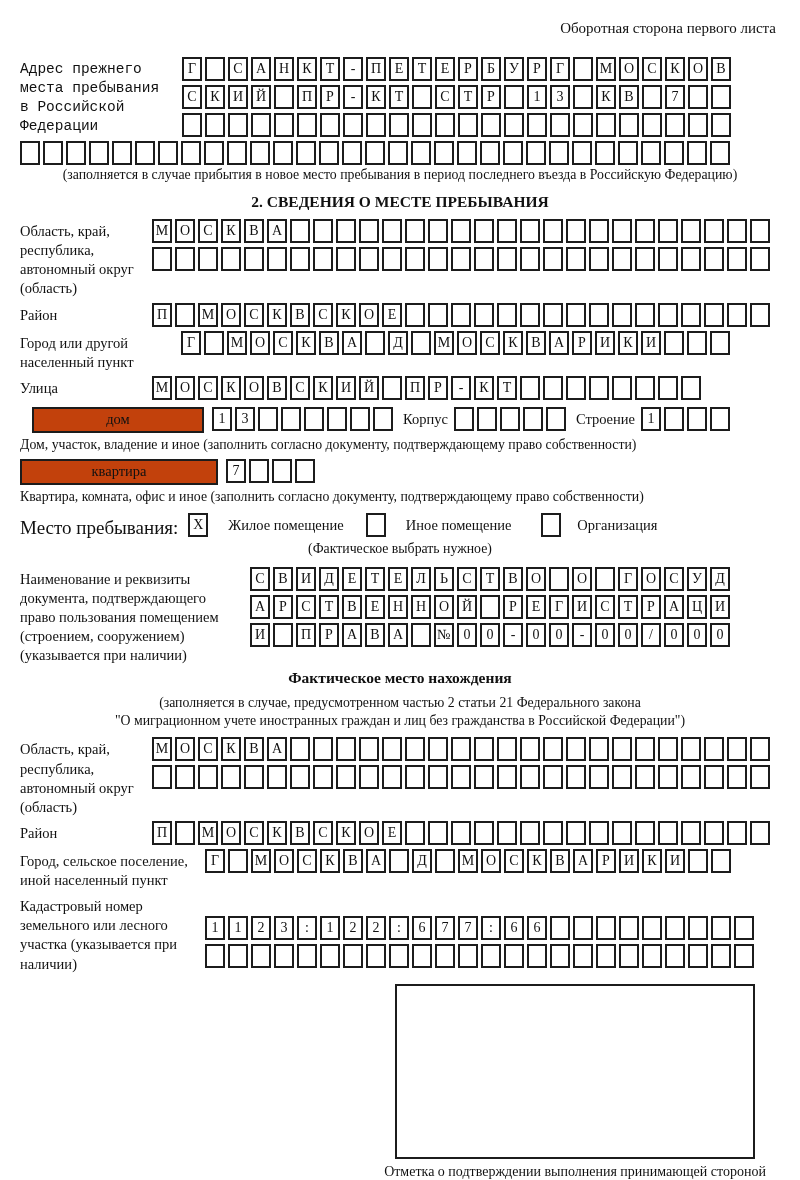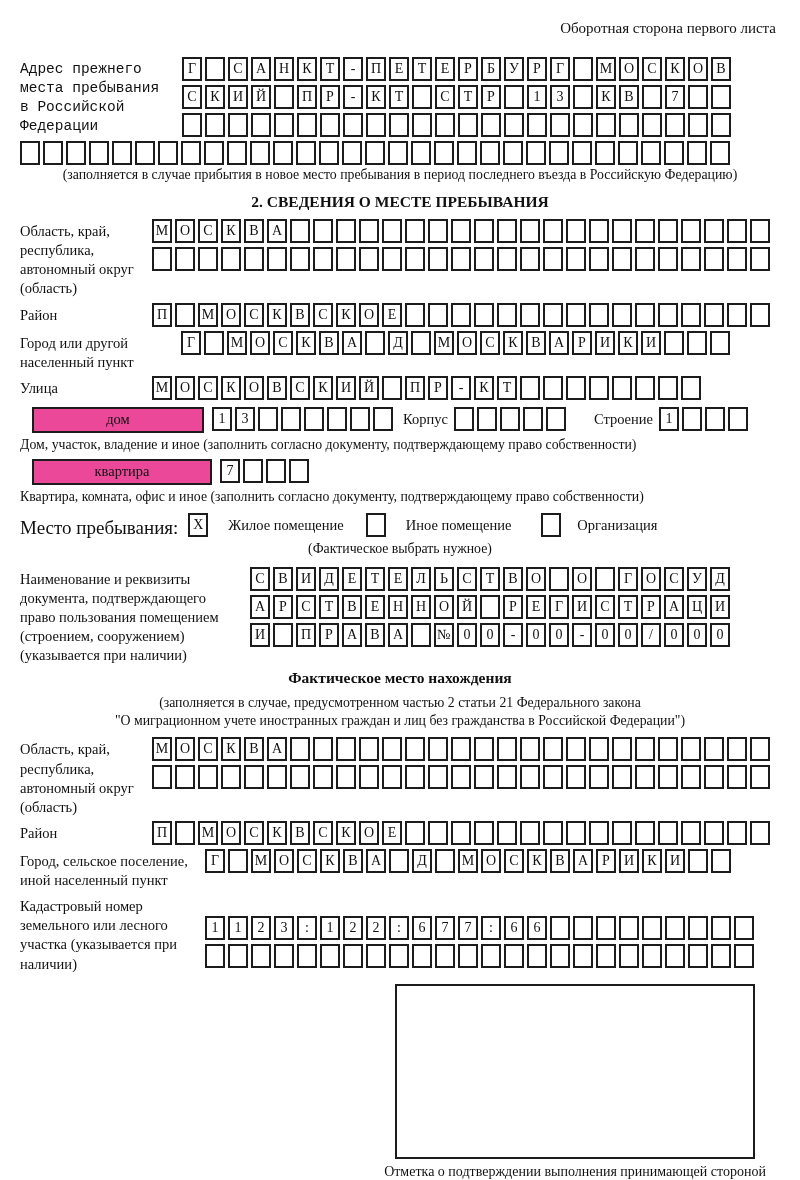--- a/index.html
+++ b/index.html
@@ -9,21 +9,21 @@
   .frow{display:flex;align-items:flex-start;margin-bottom:4px;}
   .flabel{font-size:14.5px;line-height:1.32;padding-top:3px;box-sizing:border-box;padding-right:6px;}
   .cells{display:flex;gap:3px;flex:0 0 auto;}
   .cellcol{display:flex;flex-direction:column;gap:4px;}
   .cell{flex:0 0 auto;width:20px;height:24px;border:2px solid #1c1c1c;box-sizing:border-box;
         display:flex;align-items:center;justify-content:center;font-size:14px;background:#fff;}
   .caption{font-size:13.8px;text-align:center;margin:2px 0 8px 0;}
   .caption-left{font-size:13.8px;text-align:left;margin:2px 0 6px 0;}
   .sec-title{font-size:15.5px;font-weight:bold;text-align:center;margin:10px 0 8px 0;}
   .widebox{border:2px solid #1c1c1c;box-sizing:border-box;height:26px;display:flex;
-           align-items:center;justify-content:center;font-size:14.5px;background:#ec4899;flex:0 0 auto;}
+           align-items:center;justify-content:center;font-size:14.5px;background:#c2410c;flex:0 0 auto;}
   .inline-label{font-size:14.5px;padding:4px 6px 0 10px;flex:0 0 auto;}
   .chk{width:20px;height:24px;border:2px solid #1c1c1c;box-sizing:border-box;display:flex;
        align-items:center;justify-content:center;font-size:14px;flex:0 0 auto;}
   .stay-row{display:flex;align-items:flex-start;margin:8px 0 2px 0;}
   .stay-lbl{font-size:19px;padding-top:4px;}
   .stay-opt{font-size:14.5px;padding:4px 8px 0 20px;}
   .note-center{font-size:13.8px;text-align:center;margin:2px 0 10px 0;}
   .fact-note{font-size:13.8px;text-align:center;margin:0 0 2px 0;}
   .stamp-wrap{margin-left:375px;margin-top:10px;}
   .stamp-box{width:360px;height:175px;border:2px solid #1c1c1c;box-sizing:border-box;background:#fff;}
@@ -326,32 +326,32 @@
         <div class="cell"></div>
       </div>
     <div class="inline-label">Корпус</div>
     <div class="cells">
         <div class="cell"></div>
         <div class="cell"></div>
         <div class="cell"></div>
         <div class="cell"></div>
         <div class="cell"></div>
       </div>
-    <div class="inline-label" style="padding-left:28px;">Строение</div>
+    <div class="inline-label" style="padding-left:10px;">Строение</div>
     <div class="cells">
         <div class="cell">1</div>
         <div class="cell"></div>
         <div class="cell"></div>
         <div class="cell"></div>
       </div>
   </div>
   <div class="caption-left">Дом, участок, владение и иное (заполнить согласно документу, подтверждающему право собственности)</div>
 
   <div class="frow">
-    <div class="widebox" style="width:180px;margin-left:12px;">квартира</div>
+    <div class="widebox" style="width:198px;">квартира</div>
     <div class="cells" style="margin-left:8px;">
         <div class="cell">7</div>
         <div class="cell"></div>
         <div class="cell"></div>
         <div class="cell"></div>
       </div>
   </div>
   <div class="caption-left">Квартира, комната, офис и иное (заполнить согласно документу, подтверждающему право собственности)</div>
 
   <div class="stay-row">

